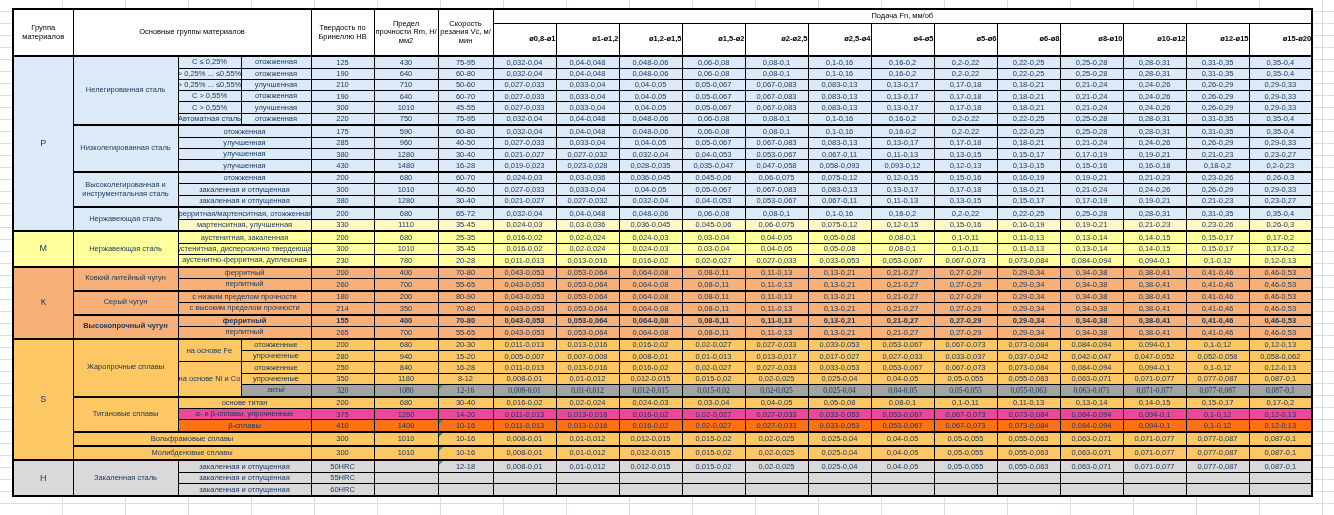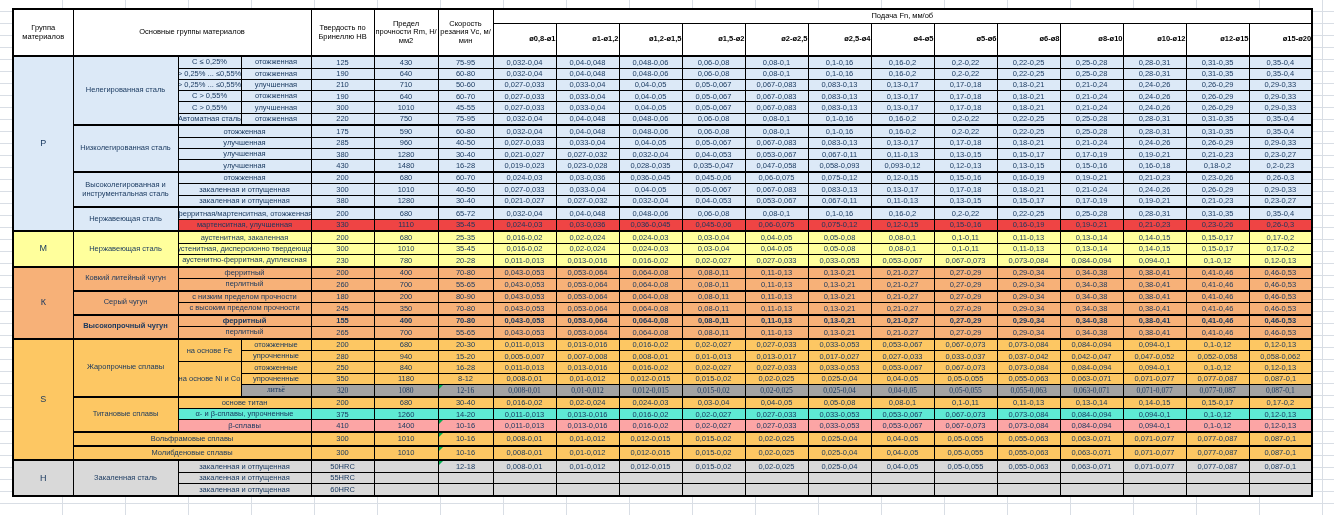--- a/index.html
+++ b/index.html
@@ -393,21 +393,21 @@
         <td class="c v">0,08-0,1</td>
         <td class="c v">0,1-0,16</td>
         <td class="c v">0,16-0,2</td>
         <td class="c v">0,2-0,22</td>
         <td class="c v">0,22-0,25</td>
         <td class="c v">0,25-0,28</td>
         <td class="c v">0,28-0,31</td>
         <td class="c v">0,31-0,35</td>
         <td class="c v">0,35-0,4</td>
       </tr>
-      <tr class="be" style="background: #ef4444;">
+      <tr class="be" style="background: #fef9c3;">
         <td colspan="2" class="c s">
           <span class="ct">мартенситная, улучшенная</span>
         </td>
         <td class="c v">330</td>
         <td class="c v">1110</td>
         <td class="c v vc">35-45</td>
         <td class="c v">0,024-0,03</td>
         <td class="c v">0,03-0,036</td>
         <td class="c v">0,036-0,045</td>
         <td class="c v">0,045-0,06</td>
@@ -549,21 +549,21 @@
         <td class="c v">0,29-0,34</td>
         <td class="c v">0,34-0,38</td>
         <td class="c v">0,38-0,41</td>
         <td class="c v">0,41-0,46</td>
         <td class="c v">0,46-0,53</td>
       </tr>
       <tr class="be" style="background: rgb(247, 177, 120);">
         <td colspan="2" class="c s">
           <span class="ct">с высоким пределом прочности</span>
         </td>
-        <td class="c v">245</td>
+        <td class="c v">214</td>
         <td class="c v">350</td>
         <td class="c v vc">70-80</td>
         <td class="c v">0,043-0,053</td>
         <td class="c v">0,053-0,064</td>
         <td class="c v">0,064-0,08</td>
         <td class="c v">0,08-0,11</td>
         <td class="c v">0,11-0,13</td>
         <td class="c v">0,13-0,21</td>
         <td class="c v">0,21-0,27</td>
         <td class="c v">0,27-0,29</td>
@@ -744,42 +744,42 @@
         <td class="c v">0,04-0,05</td>
         <td class="c v">0,05-0,08</td>
         <td class="c v">0,08-0,1</td>
         <td class="c v">0,1-0,11</td>
         <td class="c v">0,11-0,13</td>
         <td class="c v">0,13-0,14</td>
         <td class="c v">0,14-0,15</td>
         <td class="c v">0,15-0,17</td>
         <td class="c v">0,17-0,2</td>
       </tr>
-      <tr style="background: #5eead4;">
+      <tr style="background: #ec4899;">
         <td colspan="2" class="c s">
           <span class="ct">α- и β-сплавы, упрочненные</span>
         </td>
         <td class="c v">375</td>
         <td class="c v">1260</td>
         <td class="c v vc">14-20</td>
         <td class="c v">0,011-0,013</td>
         <td class="c v">0,013-0,016</td>
         <td class="c v">0,016-0,02</td>
         <td class="c v">0,02-0,027</td>
         <td class="c v">0,027-0,033</td>
         <td class="c v">0,033-0,053</td>
         <td class="c v">0,053-0,067</td>
         <td class="c v">0,067-0,073</td>
         <td class="c v">0,073-0,084</td>
         <td class="c v">0,084-0,094</td>
         <td class="c v">0,094-0,1</td>
         <td class="c v">0,1-0,12</td>
         <td class="c v">0,12-0,13</td>
       </tr>
-      <tr class="be" style="background: #fca5a5;">
+      <tr class="be" style="background: #f97316;">
         <td colspan="2" class="c s">
           <span class="ct">β-сплавы</span>
         </td>
         <td class="c v">410</td>
         <td class="c v">1400</td>
         <td class="c v vc">10-16<span class="tri" style="border-top-color: rgb(0, 176, 80);"></span></td>
         <td class="c v">0,011-0,013</td>
         <td class="c v">0,013-0,016</td>
         <td class="c v">0,016-0,02</td>
         <td class="c v">0,02-0,027</td>

